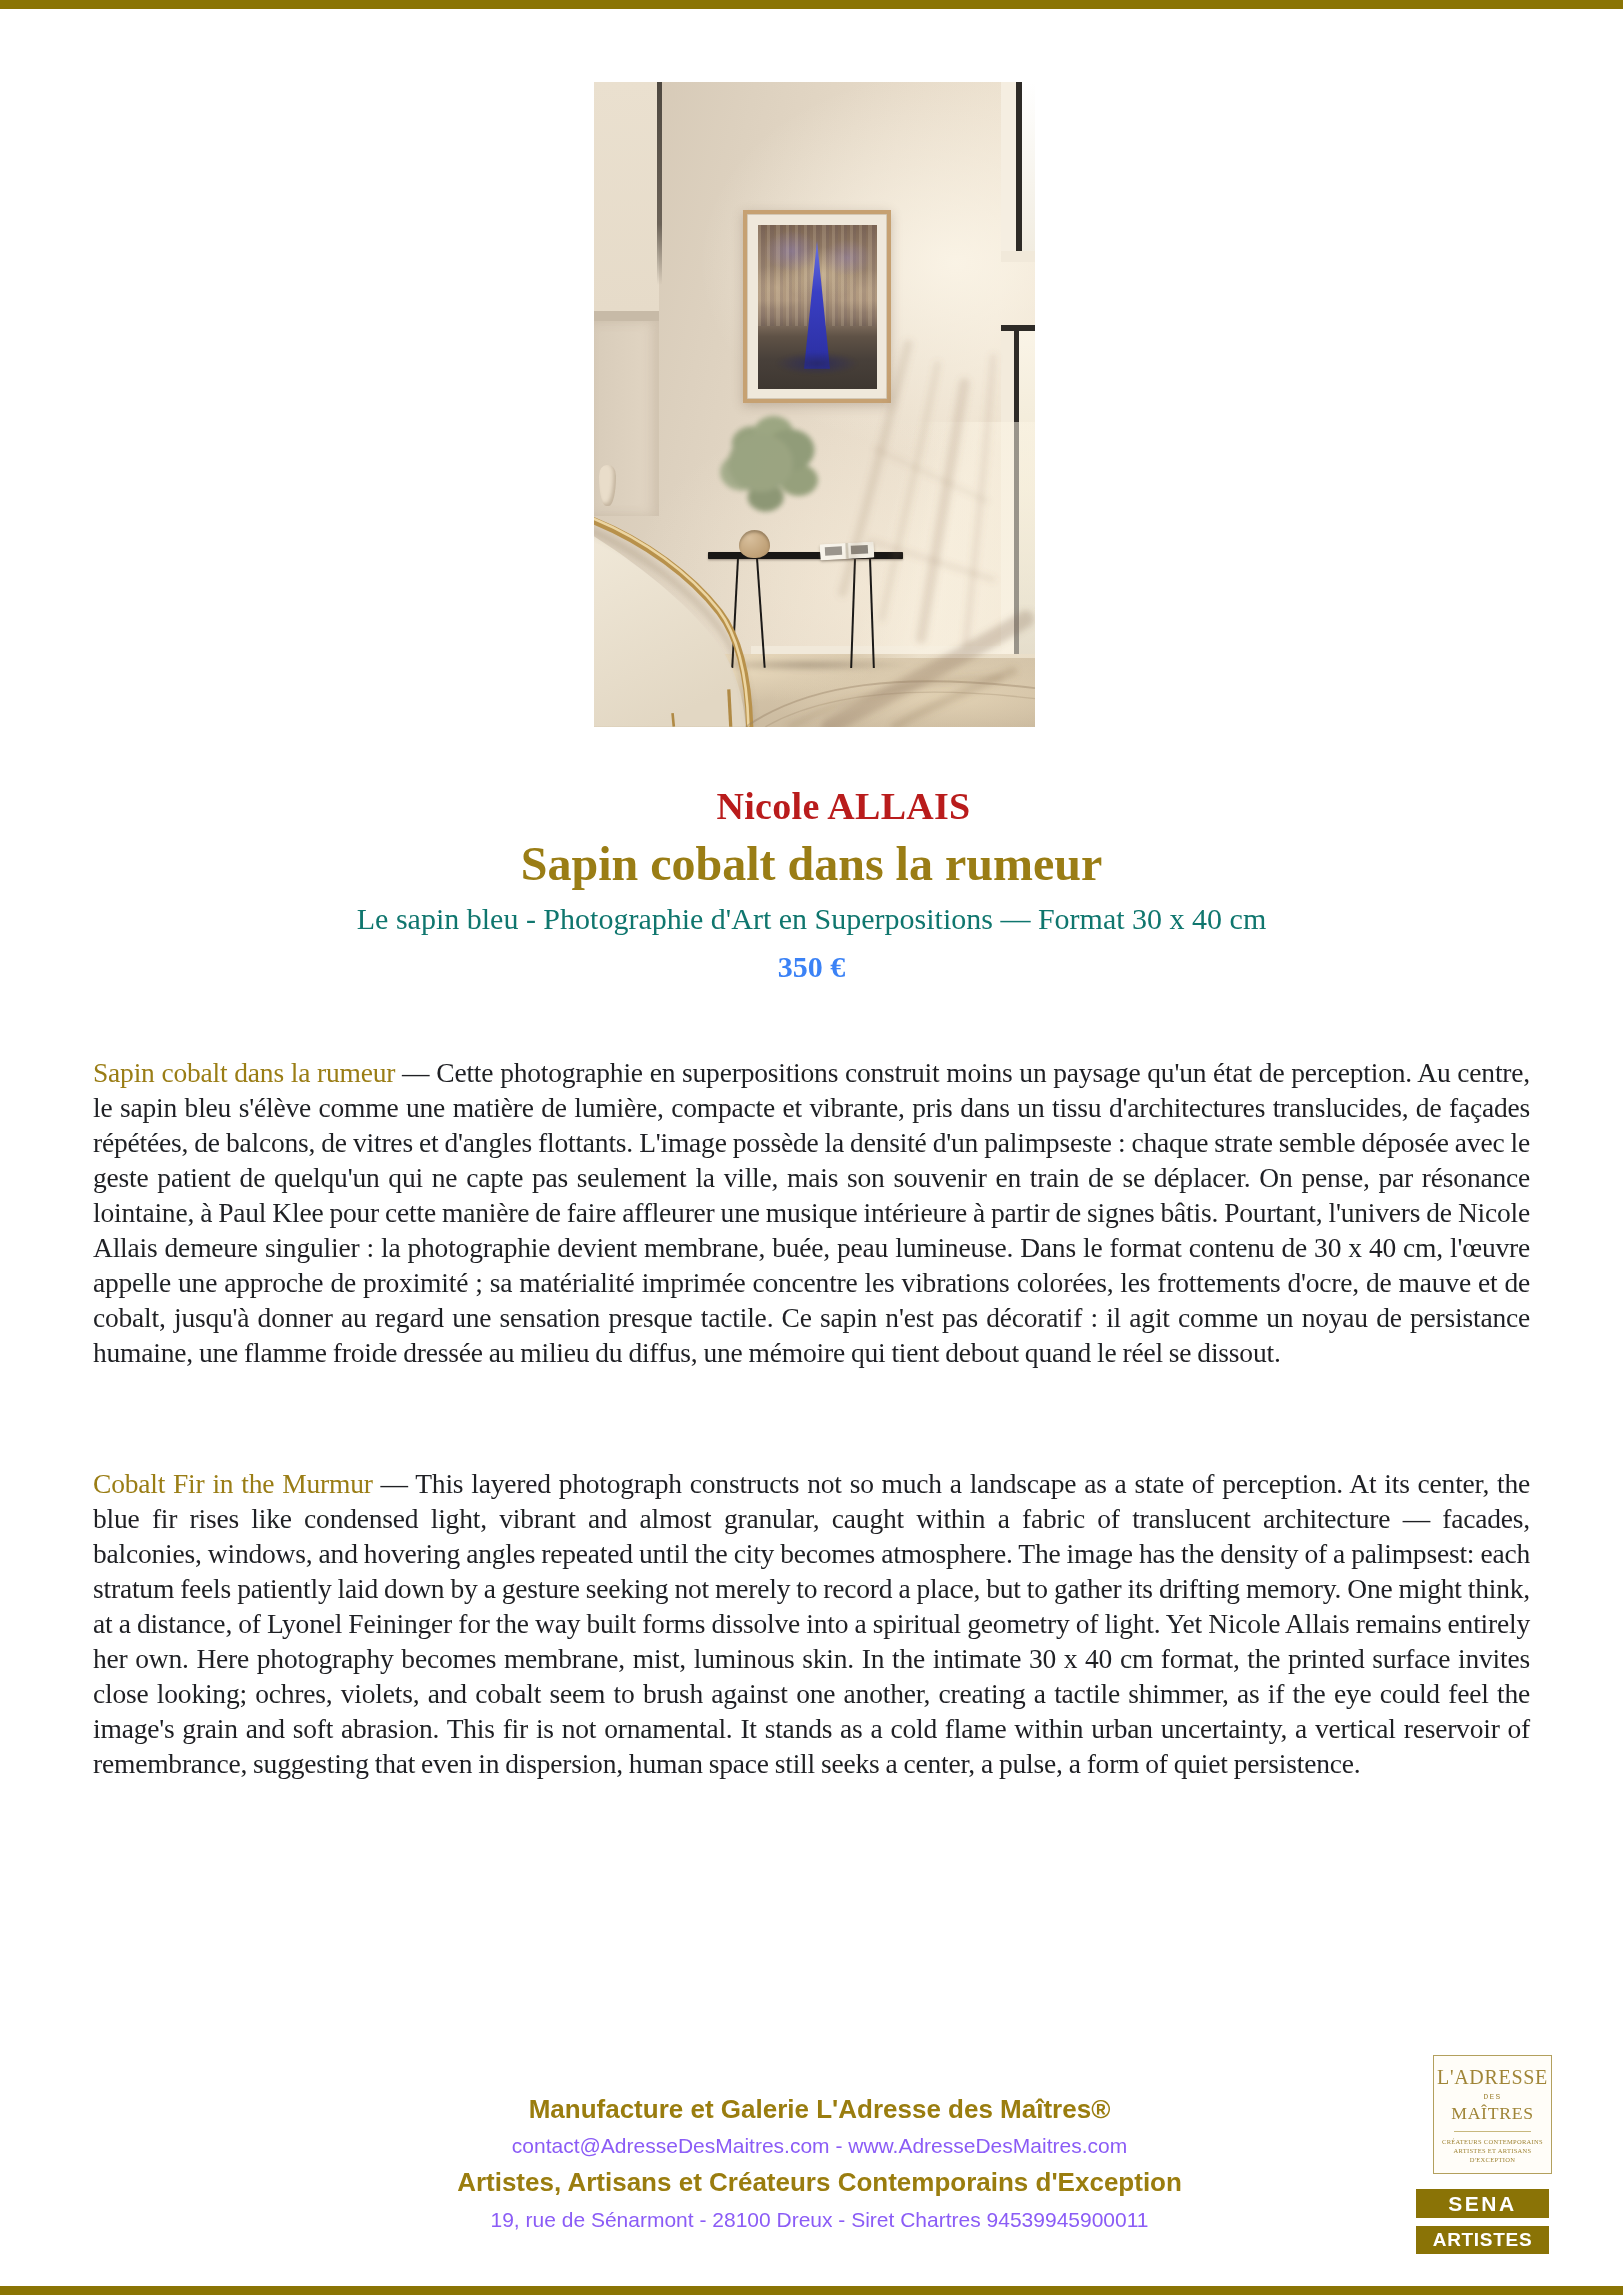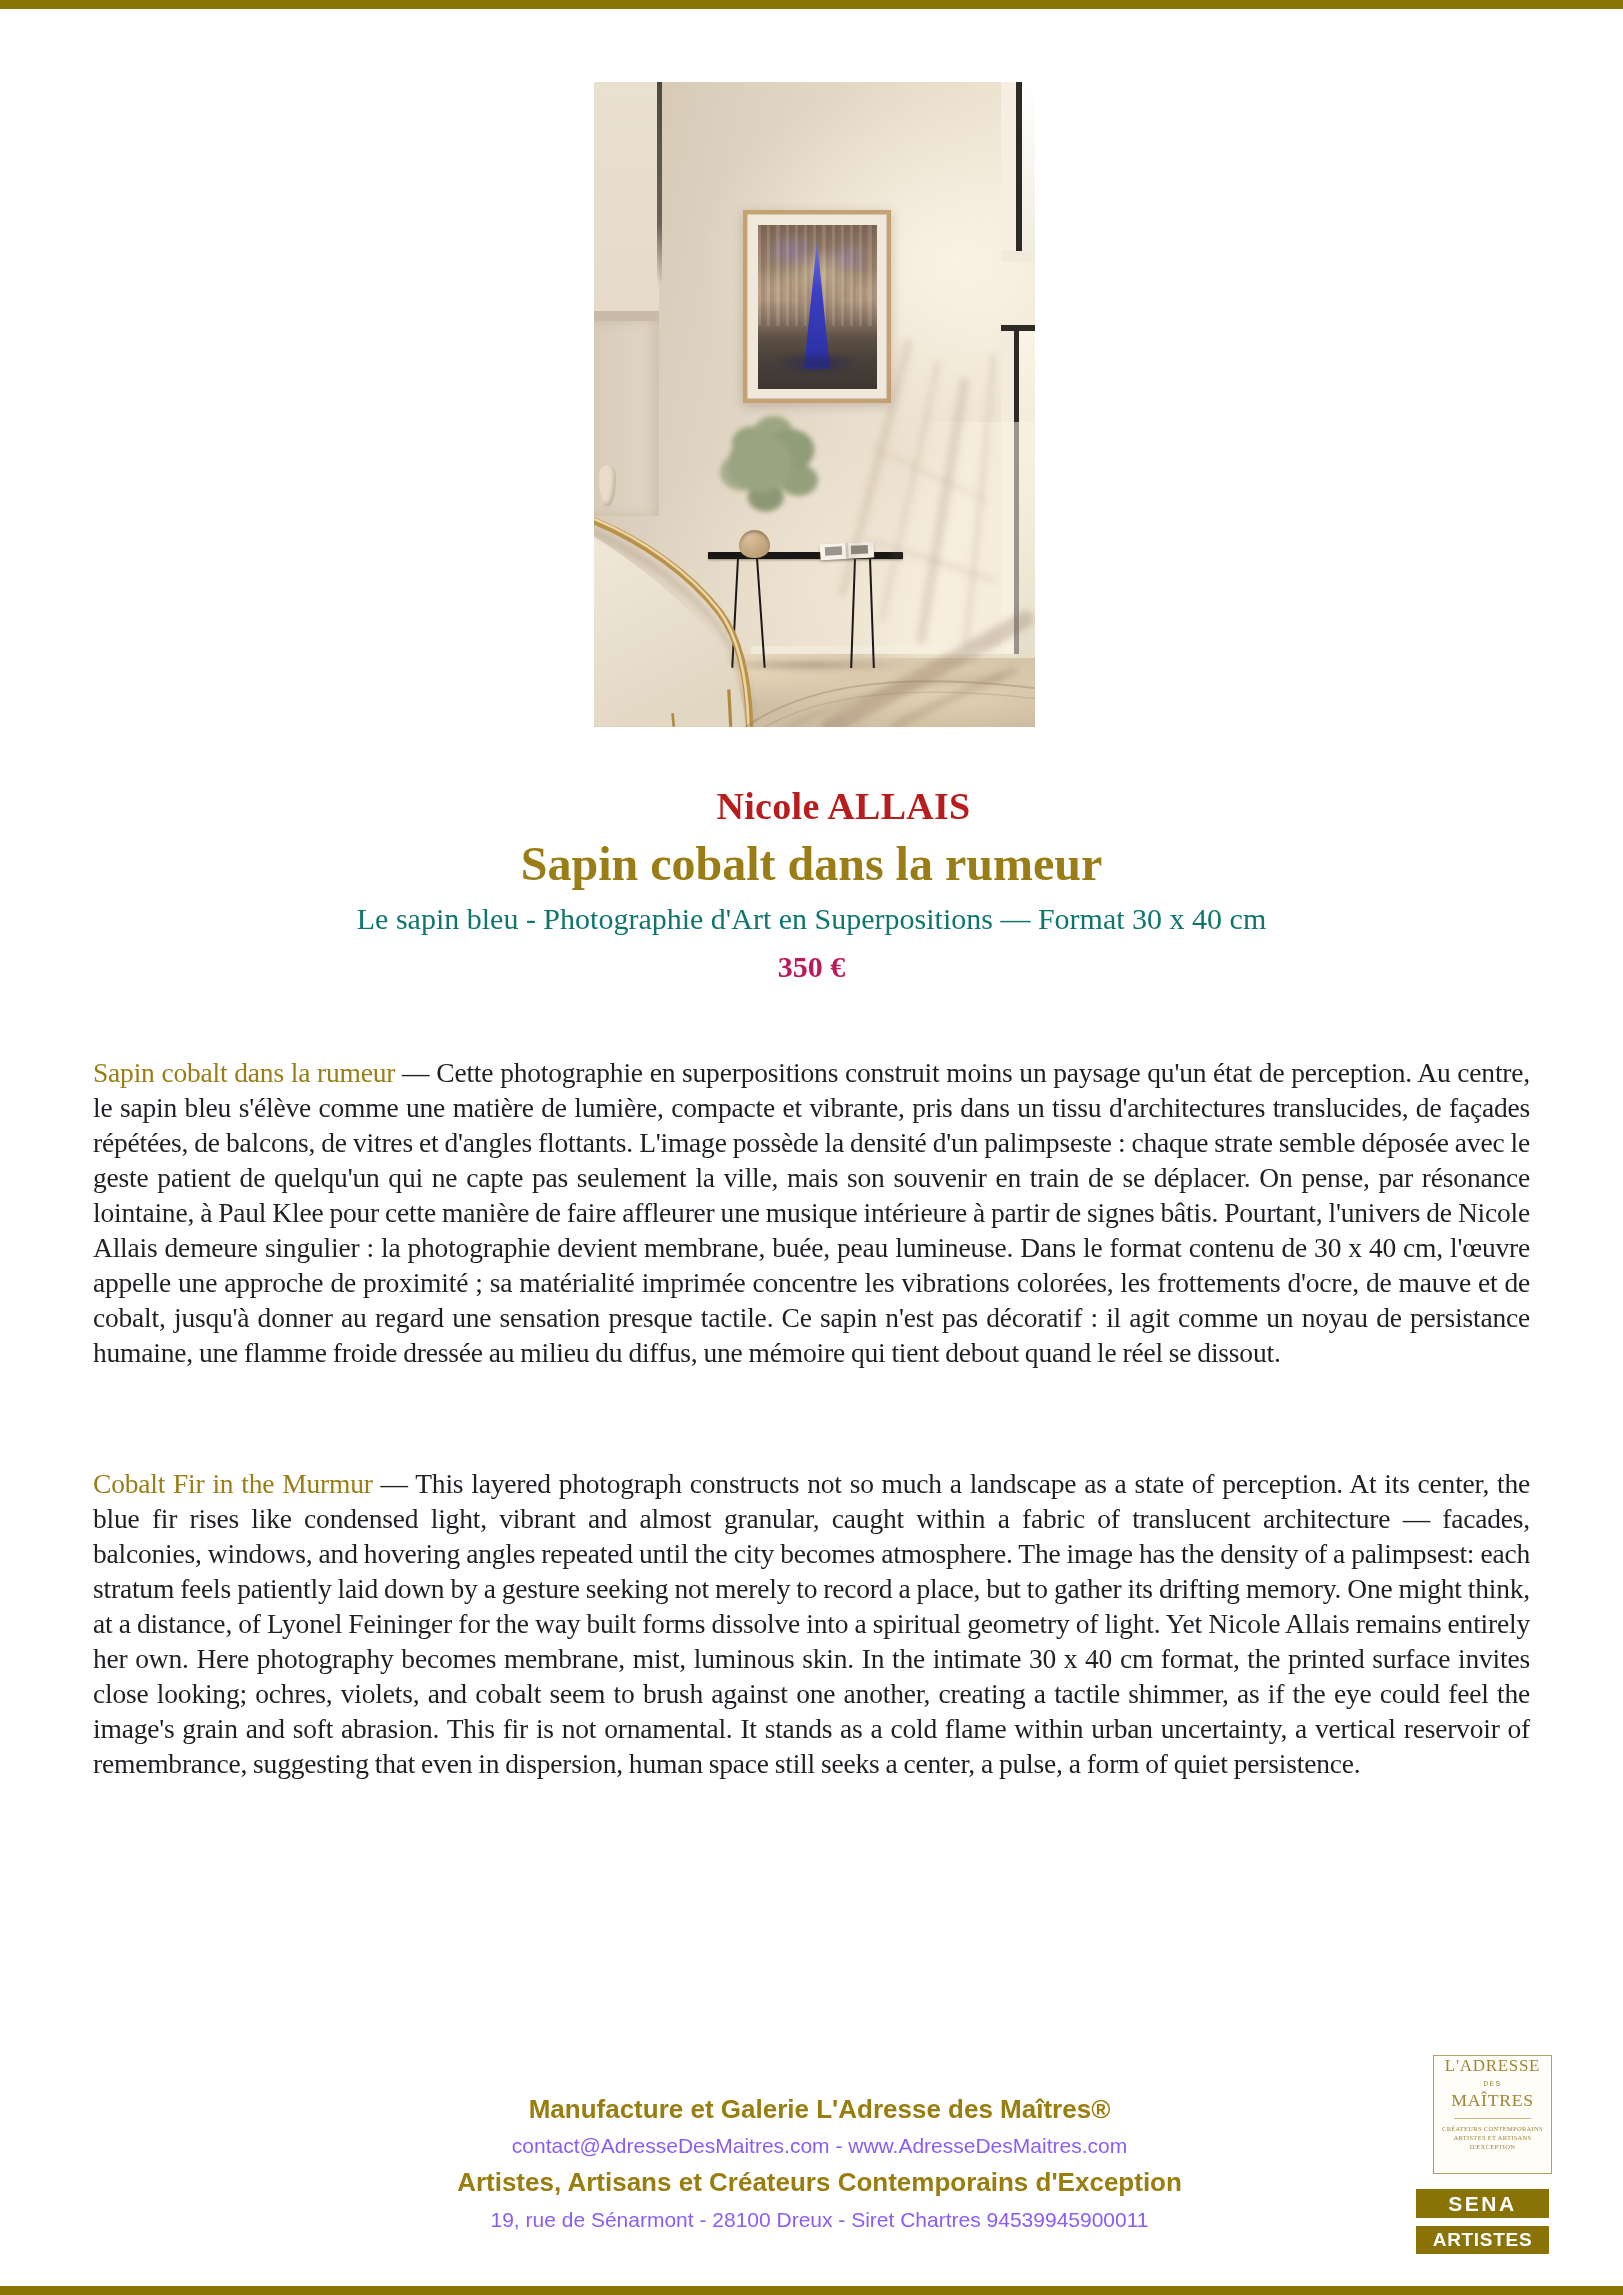--- a/index.html
+++ b/index.html
@@ -92,38 +92,38 @@
          linear-gradient(#8b867e,#8b867e) 31px 3.3px / 17px 8.5px no-repeat,
          linear-gradient(90deg,#f7f3ea 0 46%, #cfc8b8 49% 51%, #f3efe5 54% 100%);
        box-shadow:0 1.3px 2.6px rgba(80,65,50,.35);}
   .hero svg{left:0;top:0;}
 
   
   .center-line{position:absolute;left:0;width:1623px;text-align:center;}
   .artist{top:784px;font-size:38px;font-weight:bold;color:#b91c1c;letter-spacing:0.3px;padding-left:32px;}
   .work-title{top:836px;font-size:48px;font-weight:bold;color:#9a7d15;}
   .subtitle{top:902px;font-size:30px;color:#0f766e;}
-  .price{top:950px;font-size:30px;font-weight:bold;color:#be185d;}
+  .price{top:950px;font-size:30px;font-weight:bold;color:#3b82f6;}
 
   .para{position:absolute;left:93px;width:1437px;text-align:justify;
         font-size:27.5px;line-height:35px;letter-spacing:-0.2px;word-spacing:-0.7px;color:#1f2024;}
   .para .lead{color:#9a7d15;}
   .para-fr{top:1055px;}
   .para-en{top:1466px;}
 
   
   .footer{position:absolute;left:8px;top:2094px;width:1623px;text-align:center;
           font-family:"Liberation Sans","DejaVu Sans",sans-serif;}
   .footer .f-gold{font-size:26px;font-weight:bold;color:#9a7d0f;margin-bottom:9.2px;}
   .footer .f-dark{font-size:21px;color:#8b5cf6;margin-bottom:9.2px;}
 
   .logo-box{position:absolute;left:1433px;top:2055px;width:119px;height:119px;box-sizing:border-box;
             border:1.3px solid #b3a05e;background:#fffdf8;text-align:center;color:#a08537;
             font-family:"Liberation Serif","DejaVu Serif",serif;}
-  .logo-box .l1{margin-top:0;font-size:17px;letter-spacing:0.7px;}
+  .logo-box .l1{margin-top:10px;font-size:20px;letter-spacing:0.7px;}
   .logo-box .l2{margin-top:3.3px;font-size:7.9px;letter-spacing:1.3px;font-family:Liberation Mono, monospace;}
   .logo-box .l3{margin-top:2px;font-size:17.7px;letter-spacing:0.7px;}
   .logo-box .div{width:77px;height:0.7px;background:#c8b87e;margin:6.5px auto 5.2px auto;}
   .logo-box .sub{font-size:6.5px;line-height:9.2px;letter-spacing:0.3px;}
 
   .badge{position:absolute;left:1416px;width:133px;height:29px;background:#8a7306;color:#ffffff;
          font-family:"Liberation Sans","DejaVu Sans",sans-serif;font-weight:bold;
          display:flex;align-items:center;justify-content:center;}
   .badge.sena{top:2189px;font-size:21px;letter-spacing:2.6px;}
   .badge.ambiance{top:2226px;height:27.5px;font-size:19px;letter-spacing:0.7px;}

